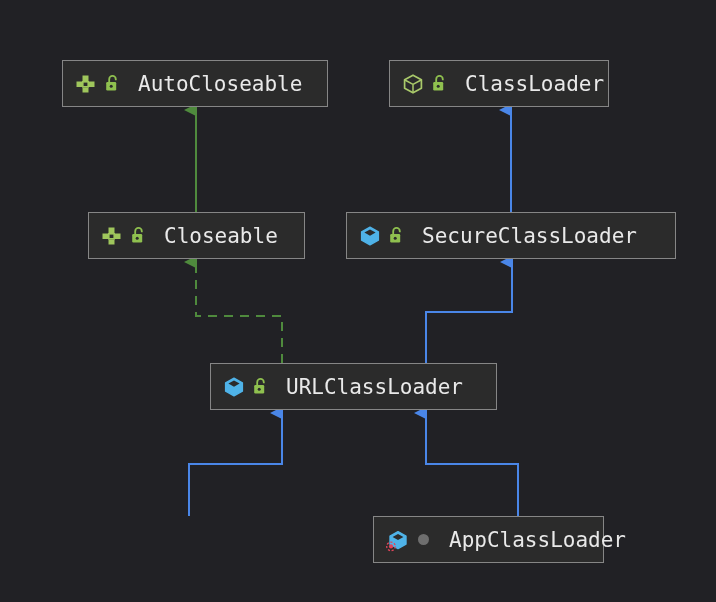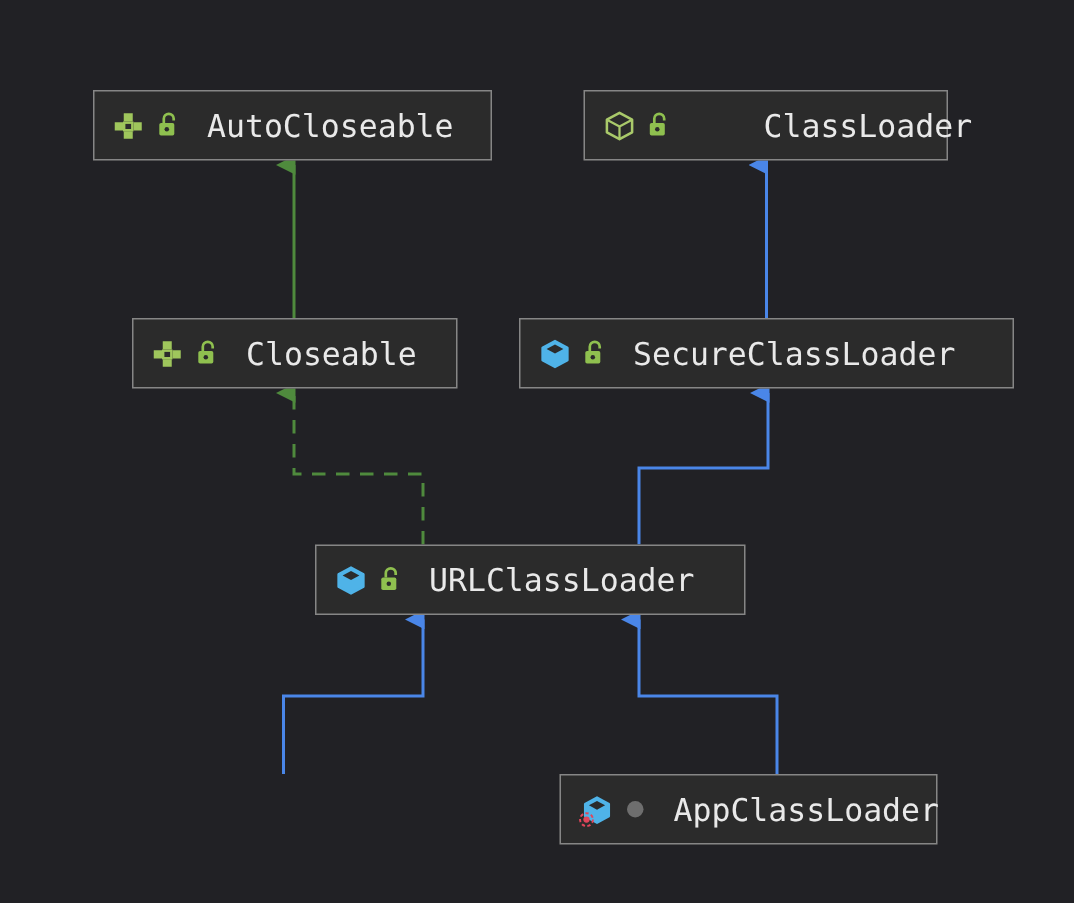--- a/index.html
+++ b/index.html
@@ -114,21 +114,21 @@
         <svg width="17" height="19" viewBox="0 0 17 19">
           <path d="M5.2,8 L5.2,5.2 A3.3,3.3 0 0 1 11.8,5.2 L11.8,6.3" fill="none" stroke="#8fc04f" stroke-width="1.8"></path>
           <rect x="2.2" y="8" width="10" height="8.4" rx="1.2" fill="#8fc04f"></rect>
           <circle cx="7.2" cy="12.2" r="1.5" fill="#2b2b2b"></circle>
         </svg>
       </span>
     </span>
     <span class="label">AutoCloseable</span>
   </div>
 
-  <div class="node" style="left:389px; top:60px; width:243px;gap:44px;">
+  <div class="node" style="left:389px; top:60px; width:220px;">
     <span class="icons">
       <span class="ico">
         <svg width="22" height="22" viewBox="0 0 22 22">
           <path d="M11,2.2 L19.4,6.8 L19.4,15.2 L11,19.8 L2.6,15.2 L2.6,6.8 Z" fill="none" stroke="#a9c96a" stroke-width="1.7" stroke-linejoin="round"></path>
           <path d="M2.9,7 L11,11.3 L19.1,7 M11,11.3 L11,19.6" fill="none" stroke="#a9c96a" stroke-width="1.5" stroke-linejoin="round"></path>
         </svg>
       </span>
       <span class="vis">
         <svg width="17" height="19" viewBox="0 0 17 19">
           <path d="M5.2,8 L5.2,5.2 A3.3,3.3 0 0 1 11.8,5.2 L11.8,6.3" fill="none" stroke="#8fc04f" stroke-width="1.8"></path>
@@ -196,21 +196,21 @@
           <path d="M5.2,8 L5.2,5.2 A3.3,3.3 0 0 1 11.8,5.2 L11.8,6.3" fill="none" stroke="#8fc04f" stroke-width="1.8"></path>
           <rect x="2.2" y="8" width="10" height="8.4" rx="1.2" fill="#8fc04f"></rect>
           <circle cx="7.2" cy="12.2" r="1.5" fill="#2b2b2b"></circle>
         </svg>
       </span>
     </span>
     <span class="label">URLClassLoader</span>
   </div>
 
 
-  <div class="node" style="left:373px; top:516px; width:252px;">
+  <div class="node" style="left:373px; top:516px; width:231px;">
     <span class="icons">
       <span class="ico">
         <svg width="24" height="24" viewBox="0 0 24 24">
           <path d="M12,2.6 L20,7 L20,15.2 L12,19.6 L4,15.2 L4,7 Z" fill="#4fb3e8" stroke="#4fb3e8" stroke-width="1.4" stroke-linejoin="round"></path>
           <path d="M12,5 L17.4,7.9 L12,10.9 L6.6,7.9 Z" fill="#2b2b2b"></path>
           <g>
             <circle cx="5" cy="17.4" r="4.3" fill="none" stroke="#e0455a" stroke-width="1.3" stroke-dasharray="2.2,1.6"></circle>
             <circle cx="5" cy="17.4" r="2.1" fill="#e0455a"></circle>
           </g>
         </svg>

